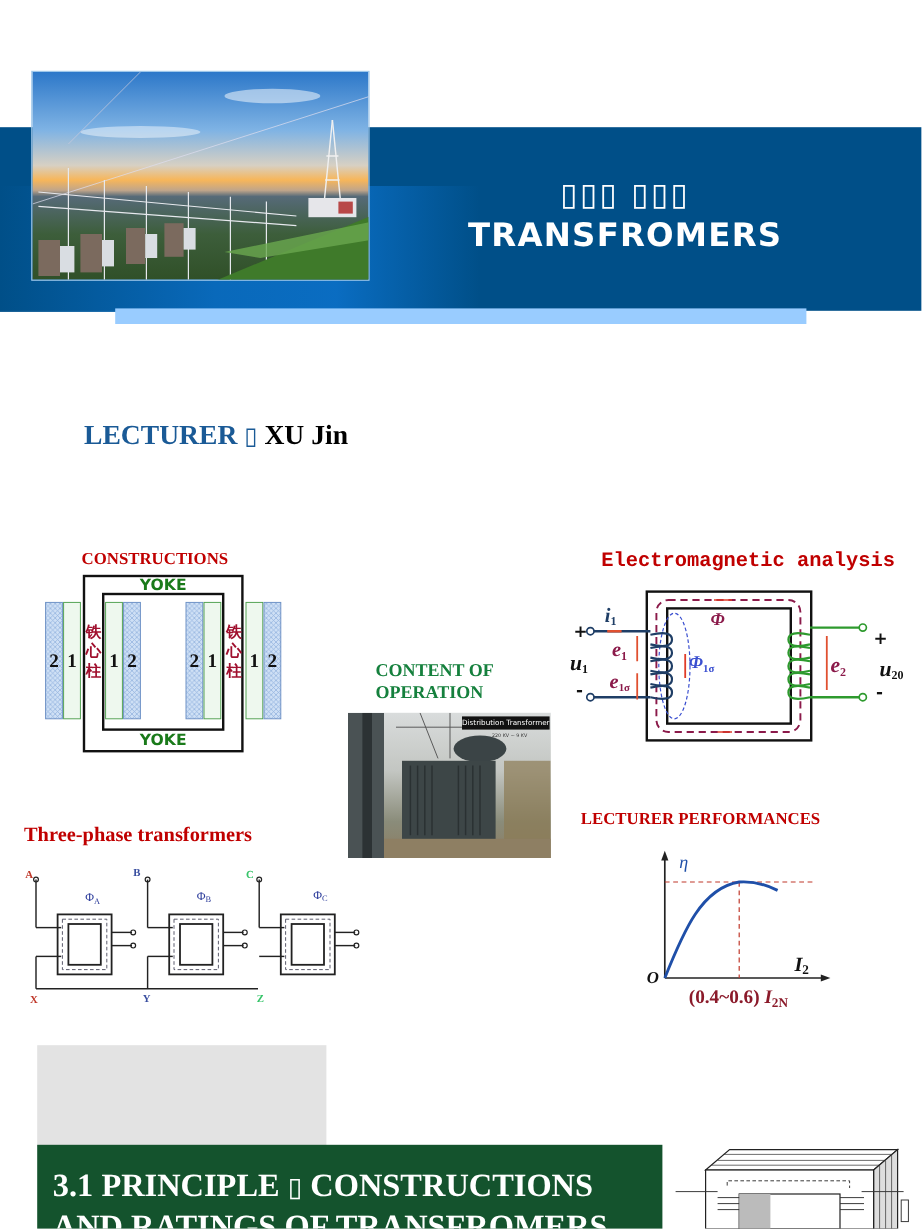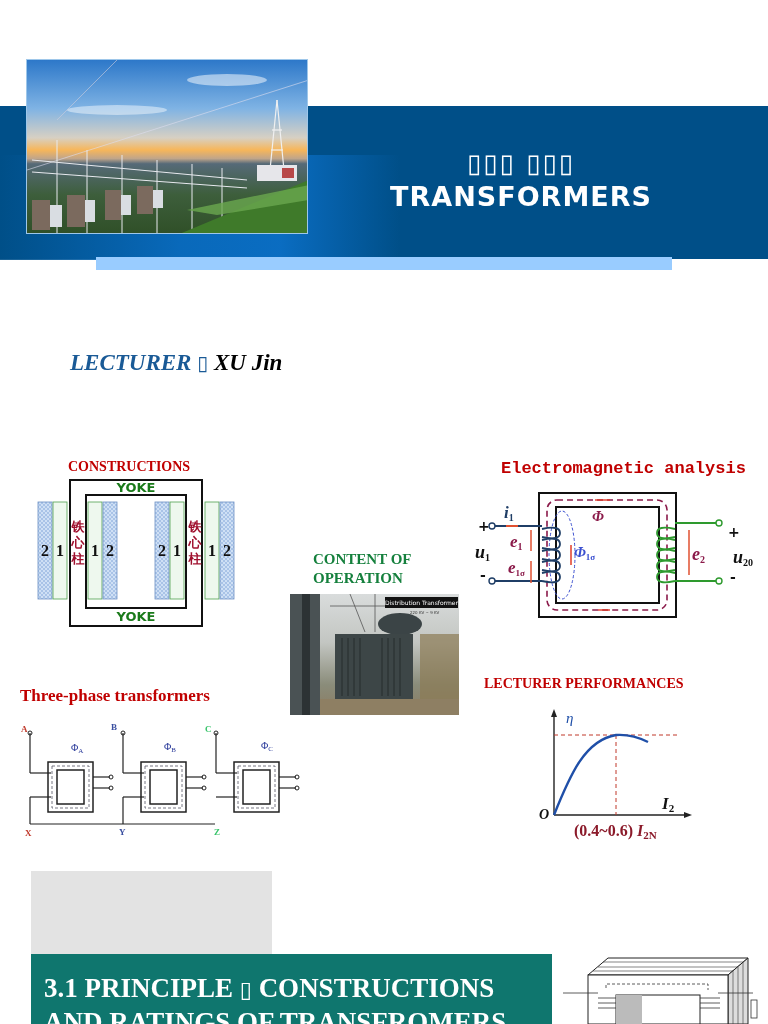--- a/index.html
+++ b/index.html
@@ -35,21 +35,21 @@
     color: #ffffff; font-family: "DejaVu Sans", sans-serif; font-size: 26px; letter-spacing: 2px;
     font-weight: normal;
   }
   .title-en {
     left: 386px; top: 181px; width: 270px; text-align: center;
     color: #ffffff; font-family: "DejaVu Sans", sans-serif; font-size: 27px; font-weight: bold;
     letter-spacing: 1px;
   }
 
   
-  .lecturer { left: 70px; top: 350px; font-size: 23px; font-weight: bold; font-style: italic; }
+  .lecturer { left: 70px; top: 350px; font-size: 23px; font-weight: bold; }
   .lecturer .lbl { color: #1a5a96; }
   .lecturer .sep { color: #1a5a96; font-weight: normal; font-family: "DejaVu Sans", sans-serif; font-size: 20px; }
   .lecturer .name { color: #000000; }
 
   
   .red-label { color: #c00000; font-weight: bold; font-family: "Liberation Serif", serif; }
   .blue-label { color: #15803d; font-weight: bold; font-family: "Liberation Serif", serif; }
 
   .lbl-constructions { left: 68px; top: 459px; font-size: 14px; }
   .lbl-em { left: 501px; top: 459px; font-size: 17px; font-family: Liberation Mono, monospace; }
@@ -66,21 +66,21 @@
     position: absolute; left: 95px; top: 3px; width: 73px; height: 11px;
     background: #111; color: #fff; font-family: "DejaVu Sans", sans-serif; font-size: 6px; line-height: 11px;
     text-align: center; white-space: nowrap;
   }
   .thumb-sub {
     position: absolute; left: 120px; top: 16px; color: #333; font-family: "DejaVu Sans", sans-serif; font-size: 4px;
   }
 
   
   .grey-block { left: 31px; top: 871px; width: 241px; height: 85px; background: #e3e3e3; }
-  .blue-block { left: 31px; top: 954px; width: 521px; height: 70px; background: #0f766e; overflow: hidden; }
+  .blue-block { left: 31px; top: 954px; width: 521px; height: 70px; background: #14532d; overflow: hidden; }
   .blue-block .line1 {
     position: absolute; left: 13px; top: 19px; color: #fff; font-size: 27px; font-weight: bold; white-space: nowrap;
   }
   .blue-block .line2 {
     position: absolute; left: 13px; top: 53px; color: #fff; font-size: 27px; font-weight: bold; white-space: nowrap;
   }
   .tofu { font-family: "DejaVu Sans", sans-serif; font-weight: normal; font-size: 22px; }
 </style>
 </head>
 <body>
@@ -131,21 +131,21 @@
     <g fill="#d9dde2">
       <rect x="23" y="145" width="12" height="22"></rect>
       <rect x="58" y="140" width="10" height="22"></rect>
       <rect x="94" y="135" width="10" height="20"></rect>
       <rect x="126" y="130" width="10" height="18"></rect>
     </g>
   </svg>
 </div>
 
 <div class="abs title-cn">▯▯▯   ▯▯▯</div>
-<div class="abs title-en">TRANSFORMERS</div>
+<div class="abs title-en">TRANSFROMERS</div>
 
 <div class="abs lecturer">
   <span class="lbl">LECTURER</span>
   <span class="sep">▯</span>
   <span class="name">XU Jin</span>
 </div>
 
 <div class="abs red-label lbl-constructions">CONSTRUCTIONS</div>
 <svg class="abs" style="left:30px;top:475px" width="215" height="155" viewBox="0 0 215 155">
   <defs>

